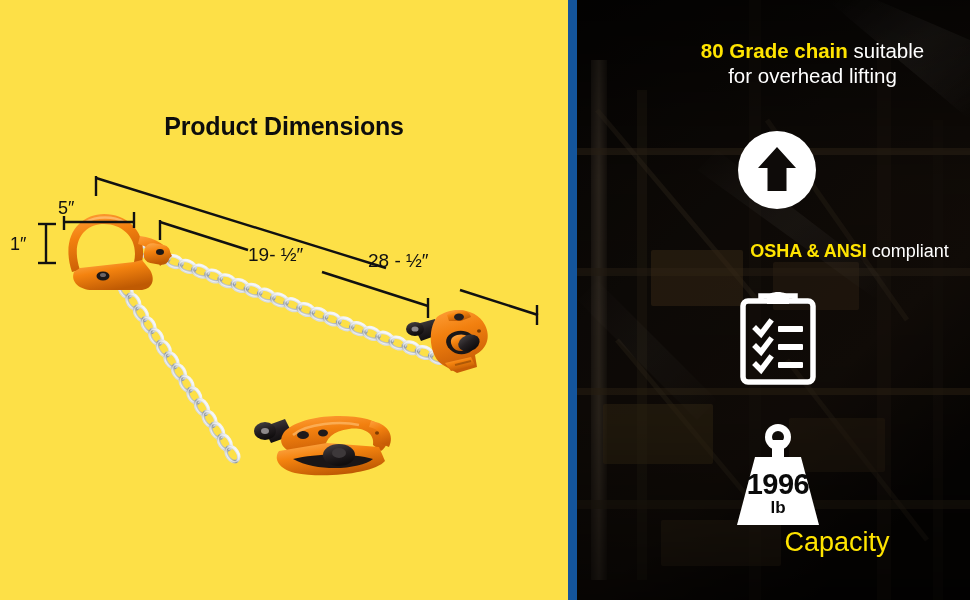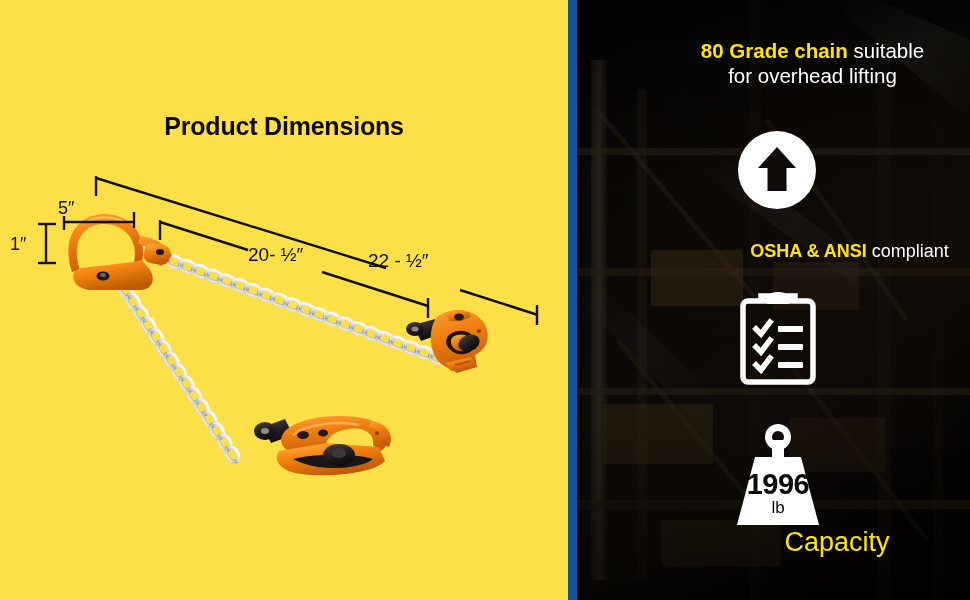--- a/index.html
+++ b/index.html
@@ -138,21 +138,21 @@
     color: #0a0a0a;
     z-index: 5;
     letter-spacing: -0.5px;
   }
   #weight-unit {
     position: absolute;
     left: 722px; top: 498px;
     width: 112px;
     text-align: center;
     font-size: 17px;
-    font-weight: normal;
+    font-weight: bold;
     color: #0a0a0a;
     z-index: 5;
   }
   #capacity-label {
     position: absolute;
     left: 568px; top: 527px;
     width: 484px;
     text-align: center;
     font-size: 27px;
     color: #ffe400;
@@ -329,22 +329,22 @@
         <line x1="134" y1="212" x2="134" y2="228"></line>
 
         <line x1="46" y1="224" x2="46" y2="264"></line>
         <line x1="38" y1="224" x2="56" y2="224"></line>
         <line x1="38" y1="263" x2="56" y2="263"></line>
       </g>
     </svg>
 
     <div class="dim-label" id="label-5in">5″</div>
     <div class="dim-label" id="label-1in">1″</div>
-    <div class="dim-label" id="label-19in">20- ½″</div>
-    <div class="dim-label" id="label-28in">22 - ½″</div>
+    <div class="dim-label" id="label-19in">19- ½″</div>
+    <div class="dim-label" id="label-28in">28 - ½″</div>
   </div>
 
   <div id="right-panel">
 
     <div id="blue-border"></div>
 
     <div id="photo-bg">
       <svg width="393" height="600" viewBox="0 0 393 600" xmlns="http://www.w3.org/2000/svg">
         <defs>
           <linearGradient id="bgG" x1="0" y1="0" x2="0.6" y2="1">

